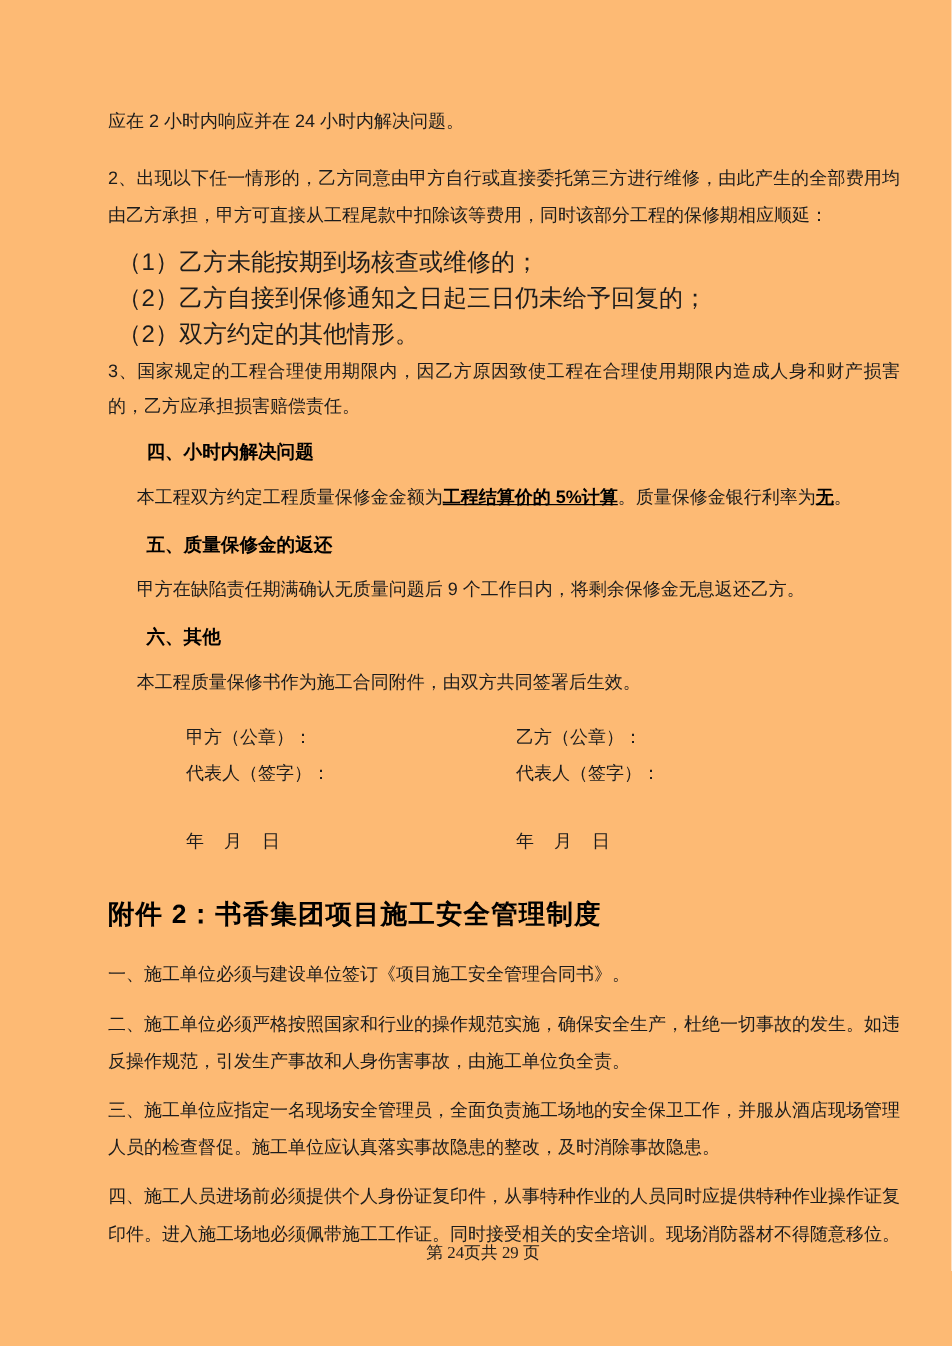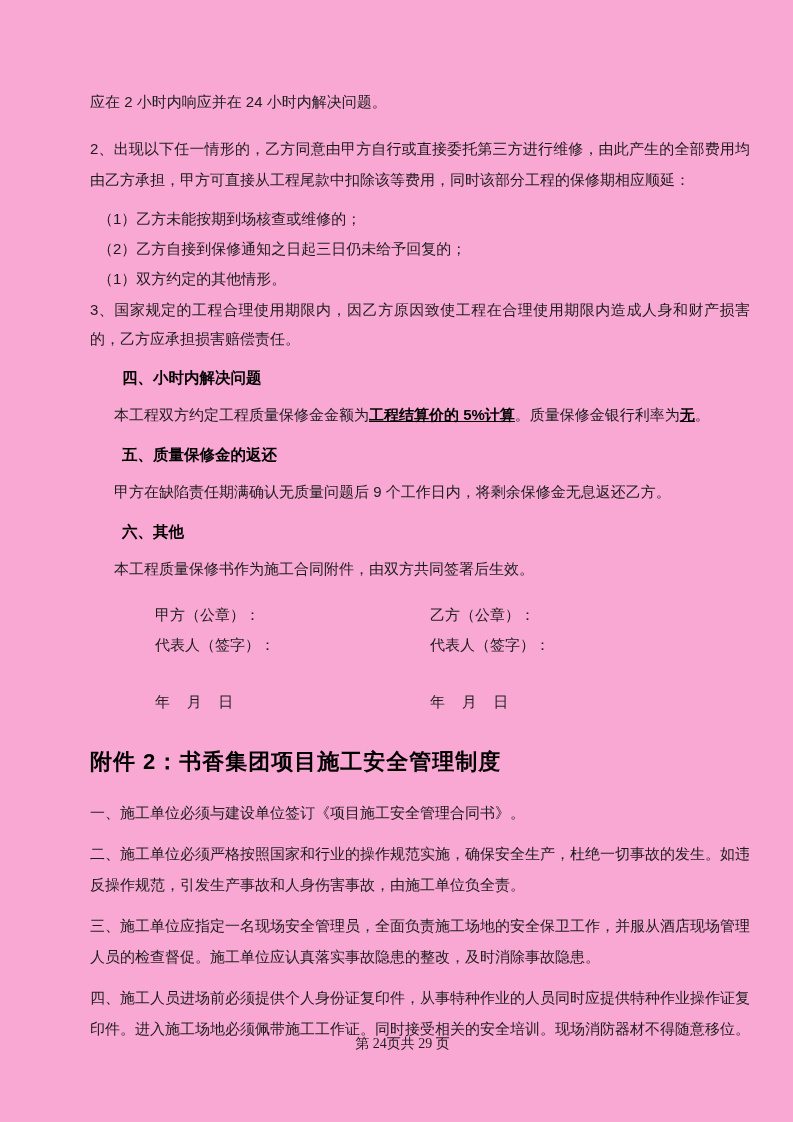--- a/index.html
+++ b/index.html
@@ -1,36 +1,36 @@
 <!DOCTYPE html>
 <html><head>
 <meta charset="utf-8">
 <style>
   html, body { margin: 0; padding: 0; background: #ffffff; }
   .page {
     position: relative;
     width: 793px;
     height: 1122px;
-    background: #f9a8d4;
+    background: #fdba74;
     box-sizing: border-box;
     padding: 86px 43px 0 90px;
     font-family: "Liberation Sans", "DejaVu Sans", sans-serif;
     color: #1c1c1c;
     overflow: hidden;
   }
   p { margin: 0; }
   .body-text {
     font-size: 15px;
     line-height: 31px;
     text-align: justify;
   }
   .para { margin-bottom: 9px; }
   .intro { margin-bottom: 16px; }
   .list-item {
-    font-size: 15px;
+    font-size: 20px;
     line-height: 30px;
     padding-left: 8px;
     text-align: justify;
   }
   .clause3 { line-height: 29px; margin-top: 1px; }
   .section-heading {
     font-size: 15.5px;
     font-weight: bold;
     color: #000;
     margin: 15px 0 11px 32px;
@@ -89,21 +89,21 @@
 
 <div class="page">
 
   <p class="body-text intro">应在 2 小时内响应并在 24 小时内解决问题。</p>
 
   <p class="body-text para">2、出现以下任一情形的，乙方同意由甲方自行或直接委托第三方进行维修，由此产生的全部费用均由乙方承担，甲方可直接从工程尾款中扣除该等费用，同时该部分工程的保修期相应顺延：</p>
 
   <div>
     <p class="list-item">（1）乙方未能按期到场核查或维修的；</p>
     <p class="list-item">（2）乙方自接到保修通知之日起三日仍未给予回复的；</p>
-    <p class="list-item">（1）双方约定的其他情形。</p>
+    <p class="list-item">（2）双方约定的其他情形。</p>
   </div>
 
   <p class="body-text clause3">3、国家规定的工程合理使用期限内，因乙方原因致使工程在合理使用期限内造成人身和财产损害的，乙方应承担损害赔偿责任。</p>
 
   <h3 class="section-heading">四、小时内解决问题</h3>
   <p class="body-text section-body"><span>本工程双方约定工程质量保修金金额为</span><span class="bold-underline">工程结算价的 5%计算</span><span>。质量保修金银行利率为</span><span class="bold-underline">无</span><span>。</span></p>
 
   <h3 class="section-heading">五、质量保修金的返还</h3>
   <p class="body-text section-body">甲方在缺陷责任期满确认无质量问题后 9 个工作日内，将剩余保修金无息返还乙方。</p>
 

